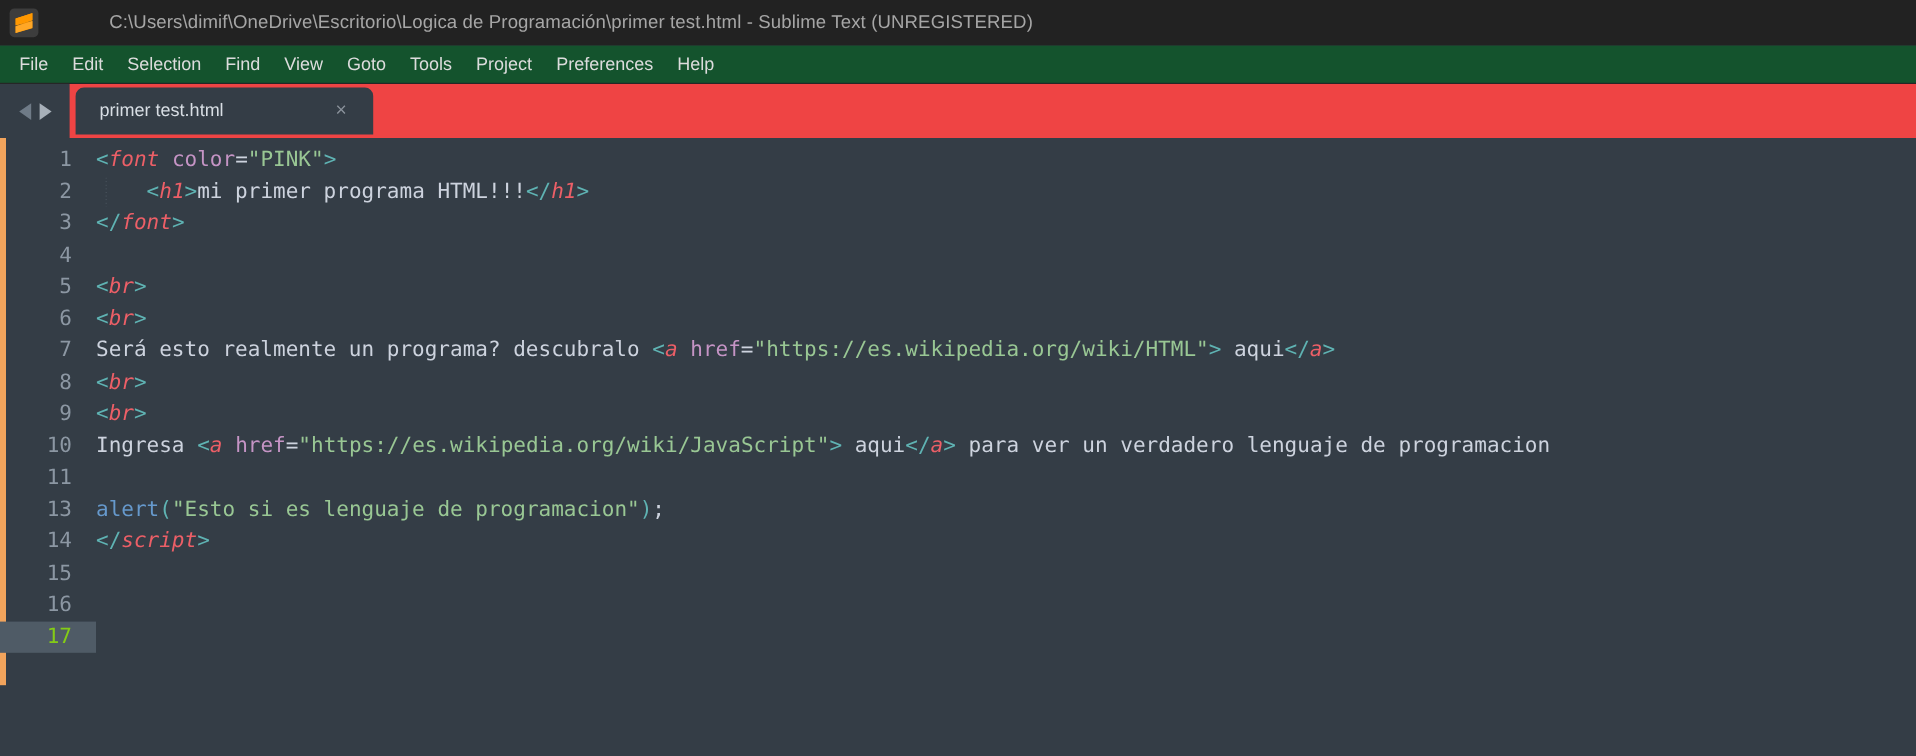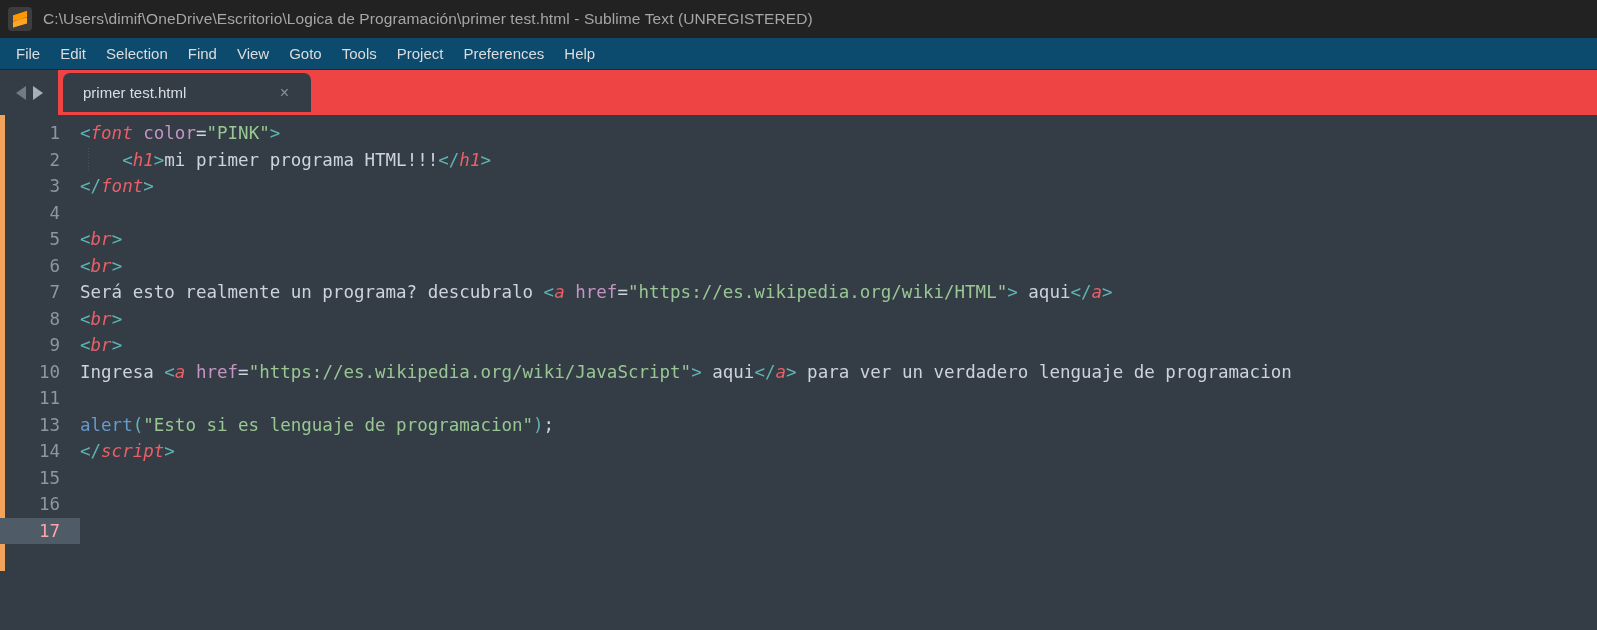--- a/index.html
+++ b/index.html
@@ -26,26 +26,27 @@
     flex:0 0 auto;
     margin-right:11px;
   }
   .app-logo svg{position:absolute;top:3px;left:4px;}
   .titlebar-text{
     color:#a6a6a6;
     font-size:15.5px;
     letter-spacing:.1px;
     white-space:nowrap;
     font-family:"Liberation Sans", sans-serif;
+    margin-left:48px;
   }
 
   
   .menubar{
     height:32px;
-    background:#0c4a6e;
+    background:#14532d;
     display:flex;
     align-items:center;
     padding-left:6px;
     border-bottom:1px solid #262626;
   }
   .menu-item{
     color:#dcdcdc;
     font-size:15px;
     padding:4px 10px;
     white-space:nowrap;
@@ -136,21 +137,21 @@
     flex:0 0 80px;
     text-align:right;
     padding-right:20px;
     color:#8c97a3;
     font-size:17.5px;
     height:26.5px;
     line-height:26.5px;
     position:relative;
     z-index:2;
   }
-  .line.active .ln-wrap{ color:#fca5a5; }
+  .line.active .ln-wrap{ color:#84cc16; }
   .code{
     flex:1;
     position:relative;
     height:26.5px;
     line-height:26.5px;
     color:#c0c5ce;
   }
   .indent-guide{
     position:absolute;
     left:8px; top:1px;

